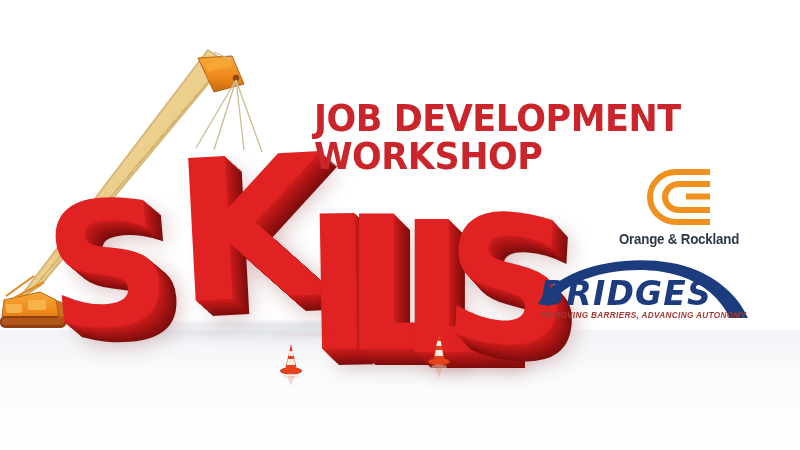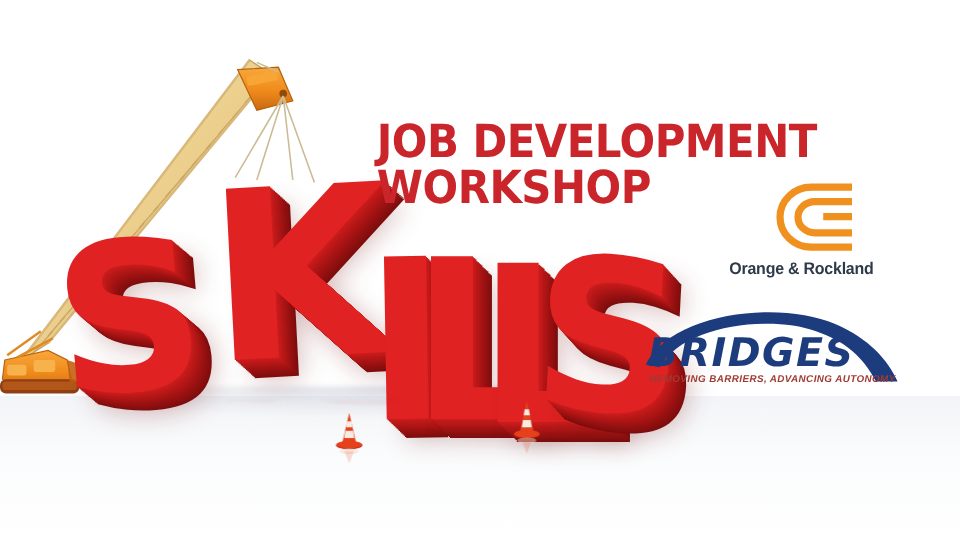--- a/index.html
+++ b/index.html
@@ -174,23 +174,23 @@
     transform: scaleX(0.92);
     transform-origin: left center;
     white-space: nowrap;
   }
   .headline-line + .headline-line { margin-top: 2px; }
 
   
   .or-logo {
     position: absolute;
     left: 604px;
-    top: 152px;
+    top: 168px;
     width: 150px;
-    text-align: left;
+    text-align: center;
   }
   .or-mark {
     width: 66px;
     height: 58px;
     margin: 0 auto;
     display: block;
   }
   .or-name {
     margin-top: 5px;
     font-family: "Liberation Sans", sans-serif;

